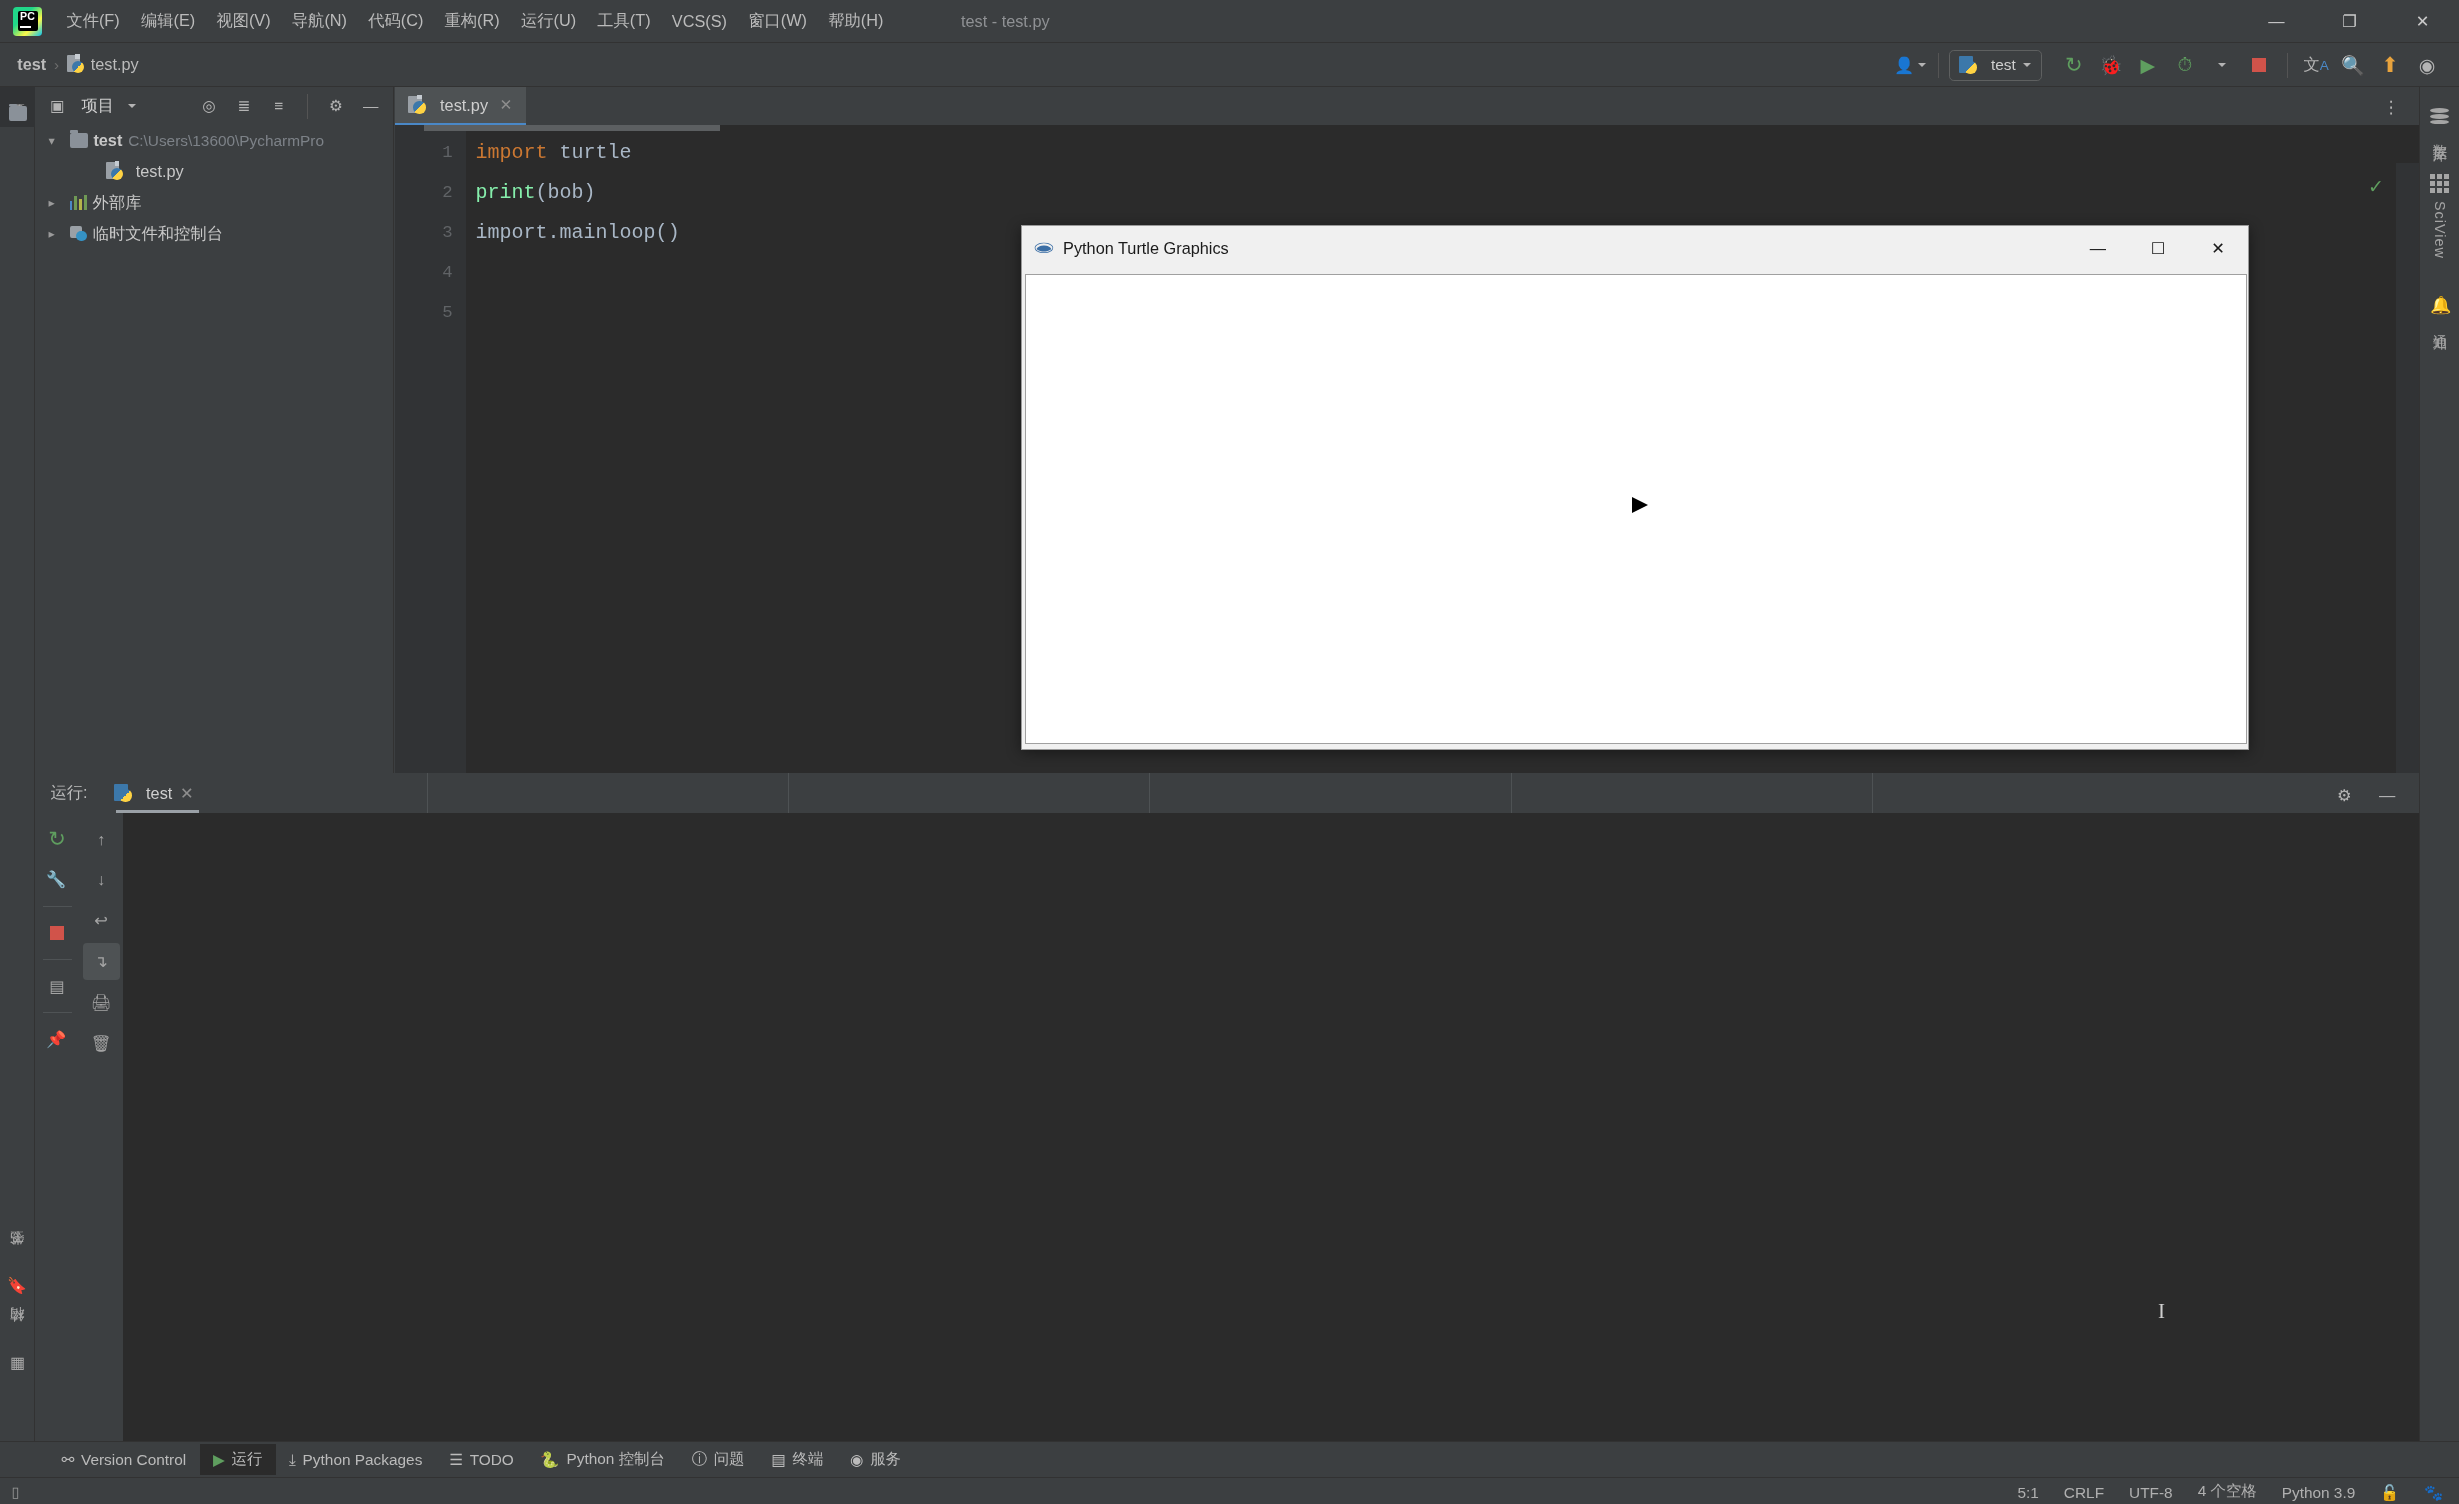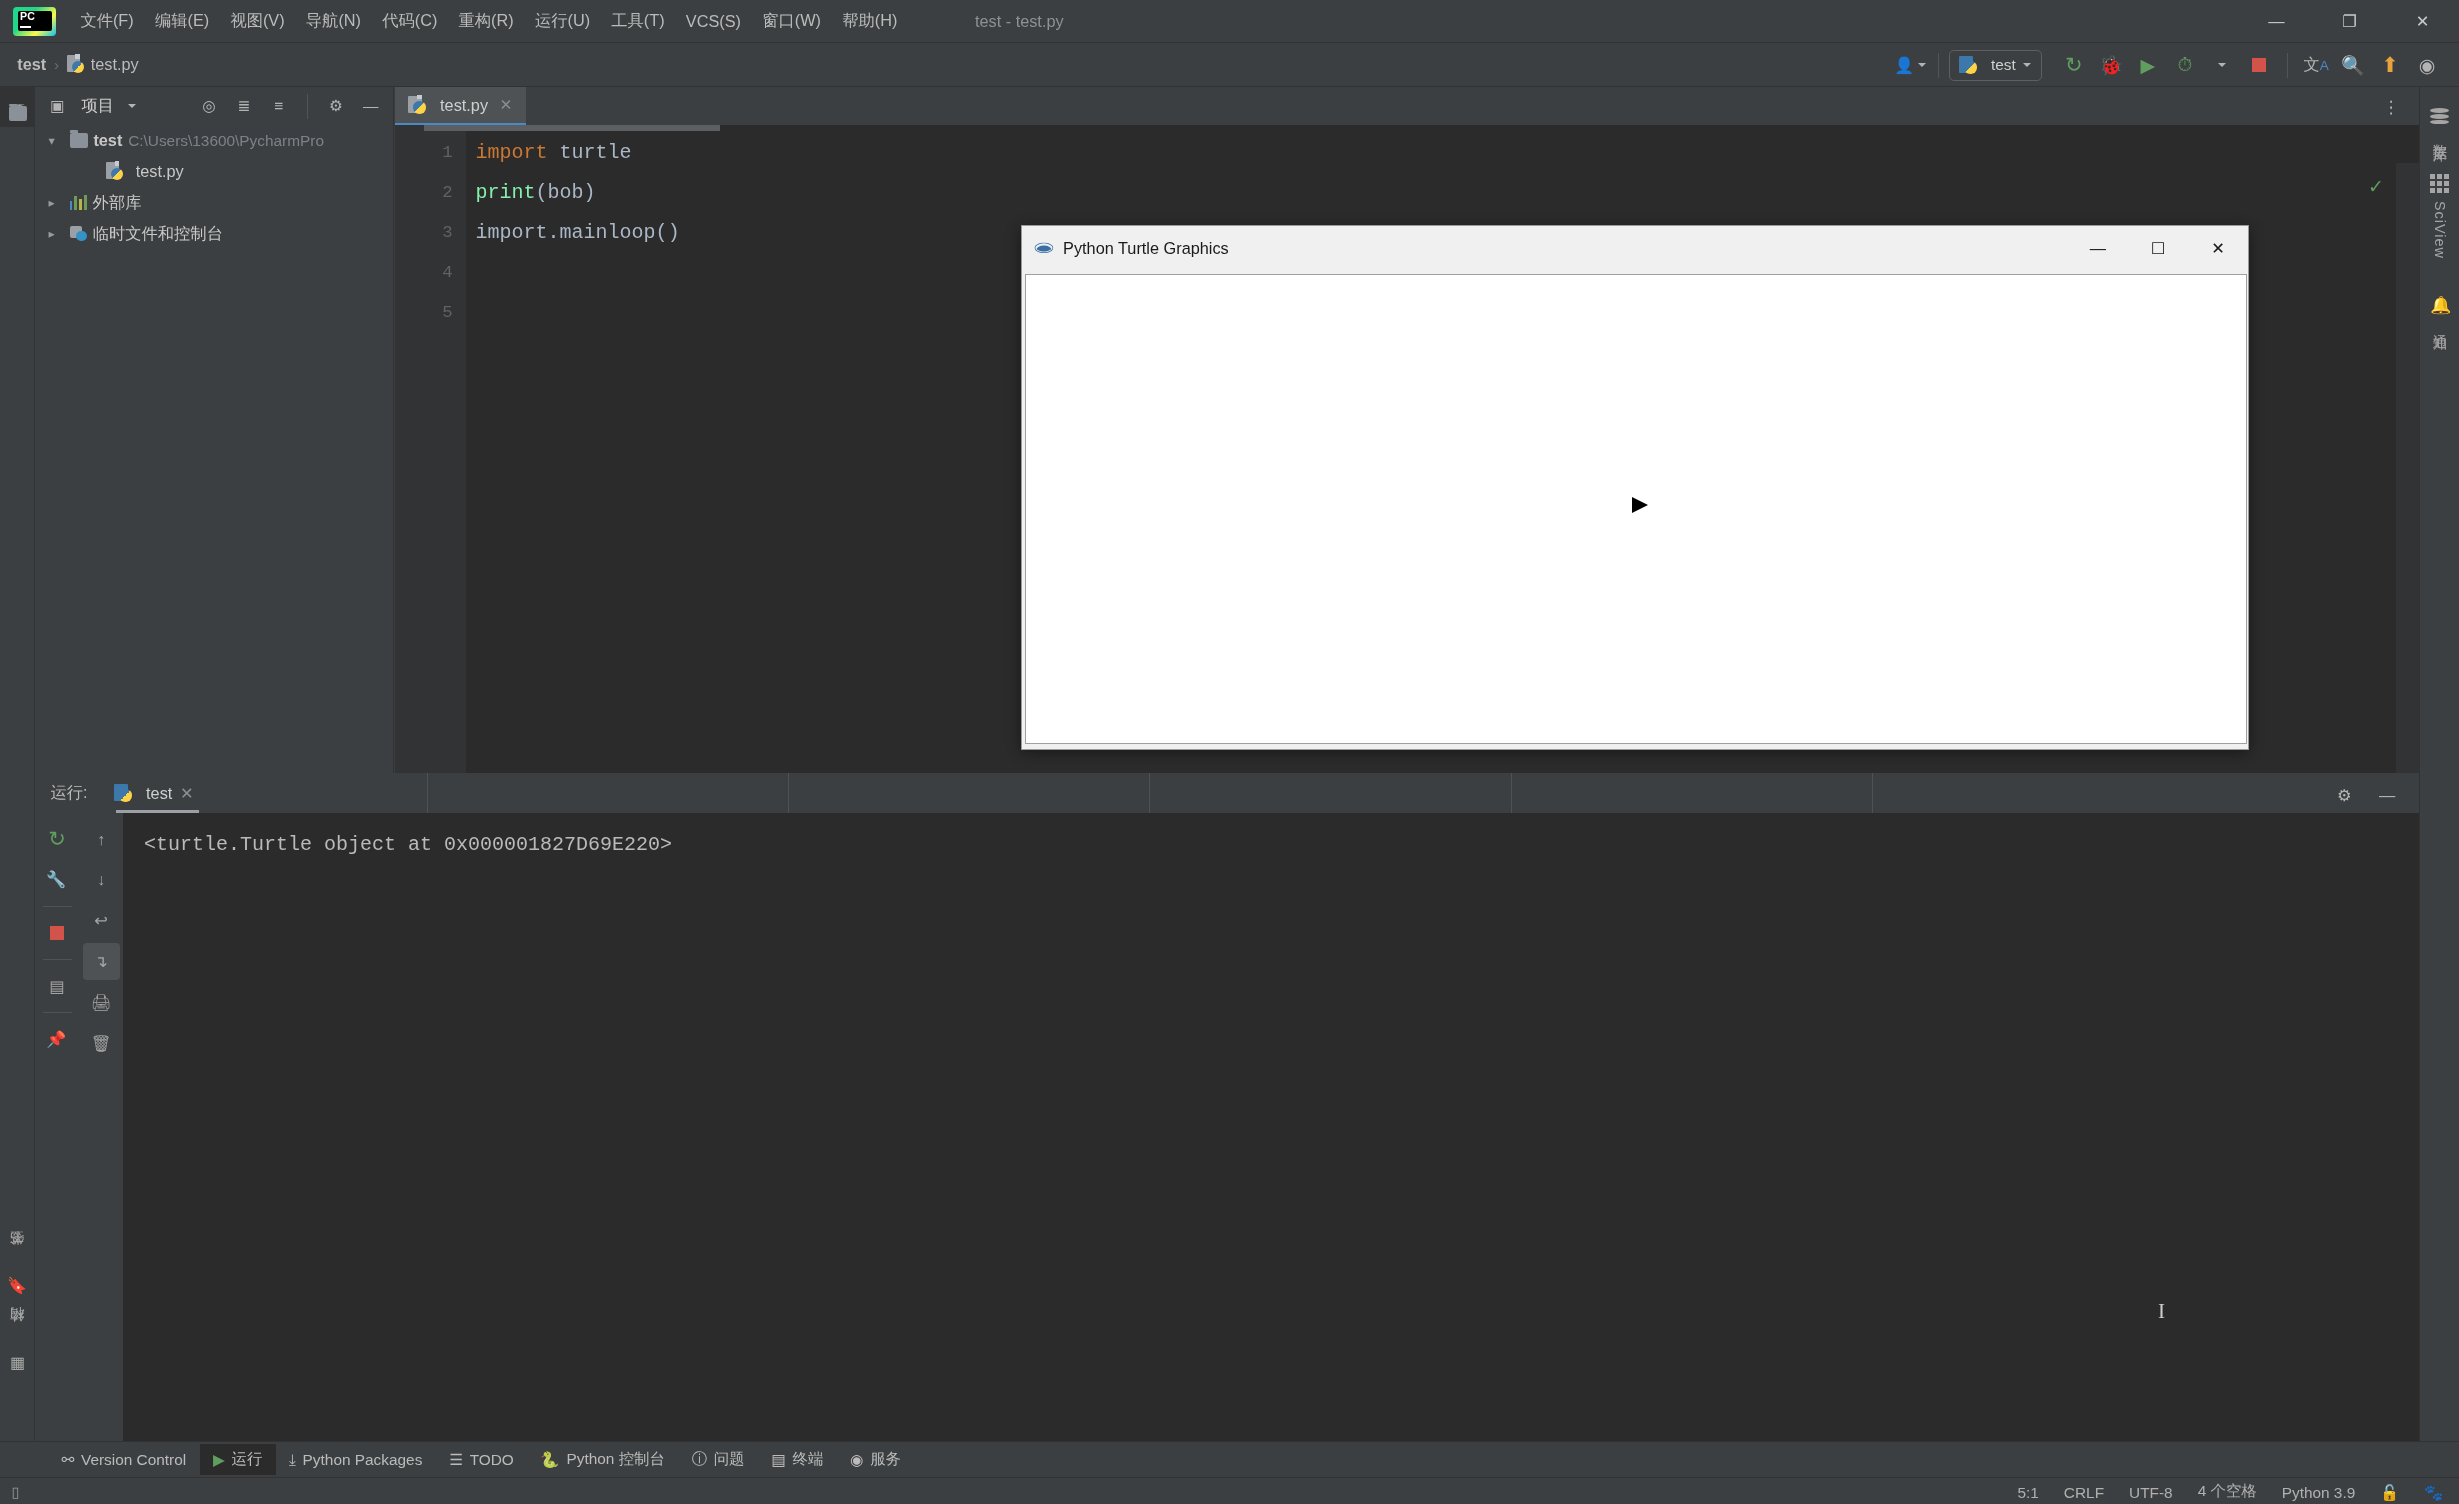--- a/index.html
+++ b/index.html
@@ -11,21 +11,21 @@
   }
   .app { position: relative; width: 2459px; height: 1504px; background: #3c3f41; }
 
   
   .menubar {
     position: absolute; left: 0; top: 0; width: 2459px; height: 43px;
     background: #3c3f41; display: flex; align-items: center;
     border-bottom: 1px solid #323232;
   }
   .pc-logo {
-    width: 43px; height: 29px; margin-left: 13.4px; margin-right: 13.4px;
+    width: 29px; height: 29px; margin-left: 13.4px; margin-right: 13.4px;
     border-radius: 3.8px; position: relative; overflow: hidden;
     background: linear-gradient(135deg,#21d789 0%,#21d789 35%,#fcf84a 68%,#07c3f2 100%);
   }
   .pc-logo::after {
     content: ""; position: absolute; left: 4.8px; top: 4.8px; right: 4.8px; bottom: 4.8px;
     background: #000; border-radius: 1.9px;
   }
   .pc-logo .pc-txt {
     position: absolute; left: 6.7px; top: 4.8px; z-index: 2;
     color: #fff; font-size: 10.6px; font-weight: bold; line-height: 10.6px;
@@ -444,21 +444,20 @@
         <div class="ct-col">
           <div class="ct-ic">↑</div>
           <div class="ct-ic">↓</div>
           <div class="ct-ic">↩</div>
           <div class="ct-ic act">↴</div>
           <div class="ct-ic">🖨</div>
           <div class="ct-ic">🗑</div>
         </div>
       </div>
       <div class="console-out">
-        <div>&lt;turtle.Turtle object at 0x000001827D69E220&gt;</div>
       </div>
     </div>
   </div>
 
   <div class="text-caret">I</div>
 
   <div class="turtle-win">
     <div class="tw-title">
       <span class="tw-ic">🕳</span>
       <span class="tw-name">Python Turtle Graphics</span>

